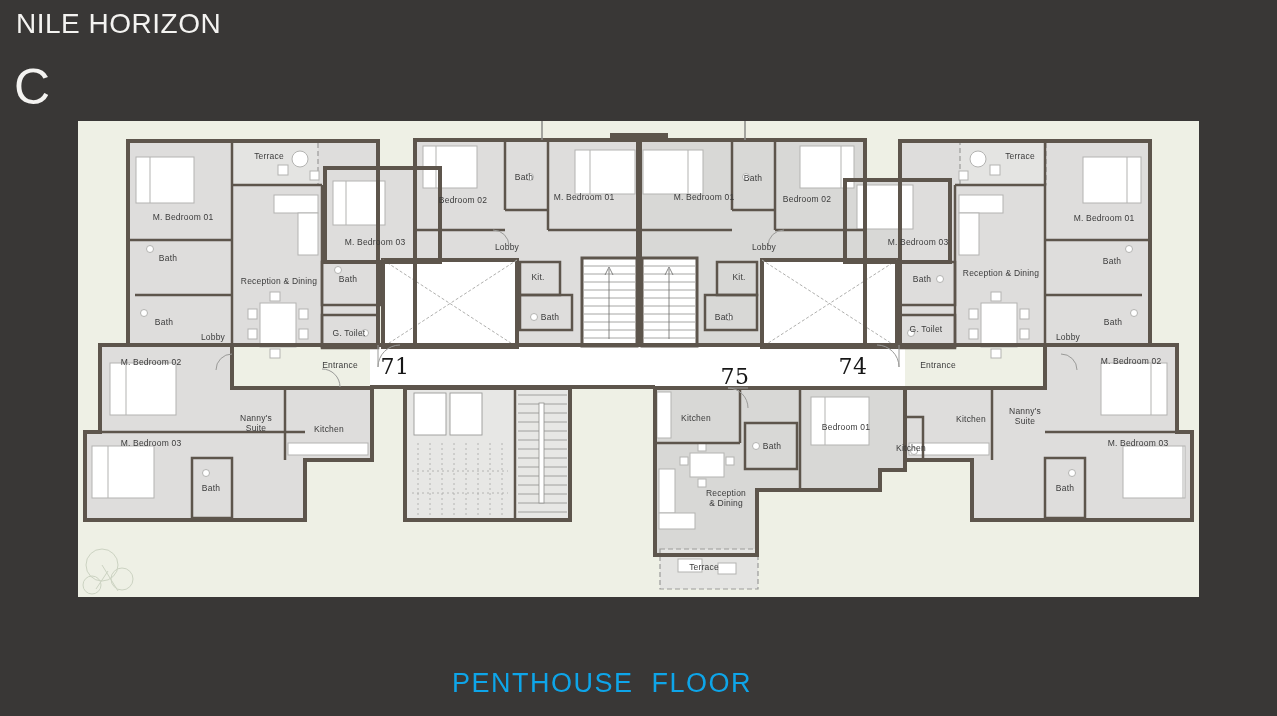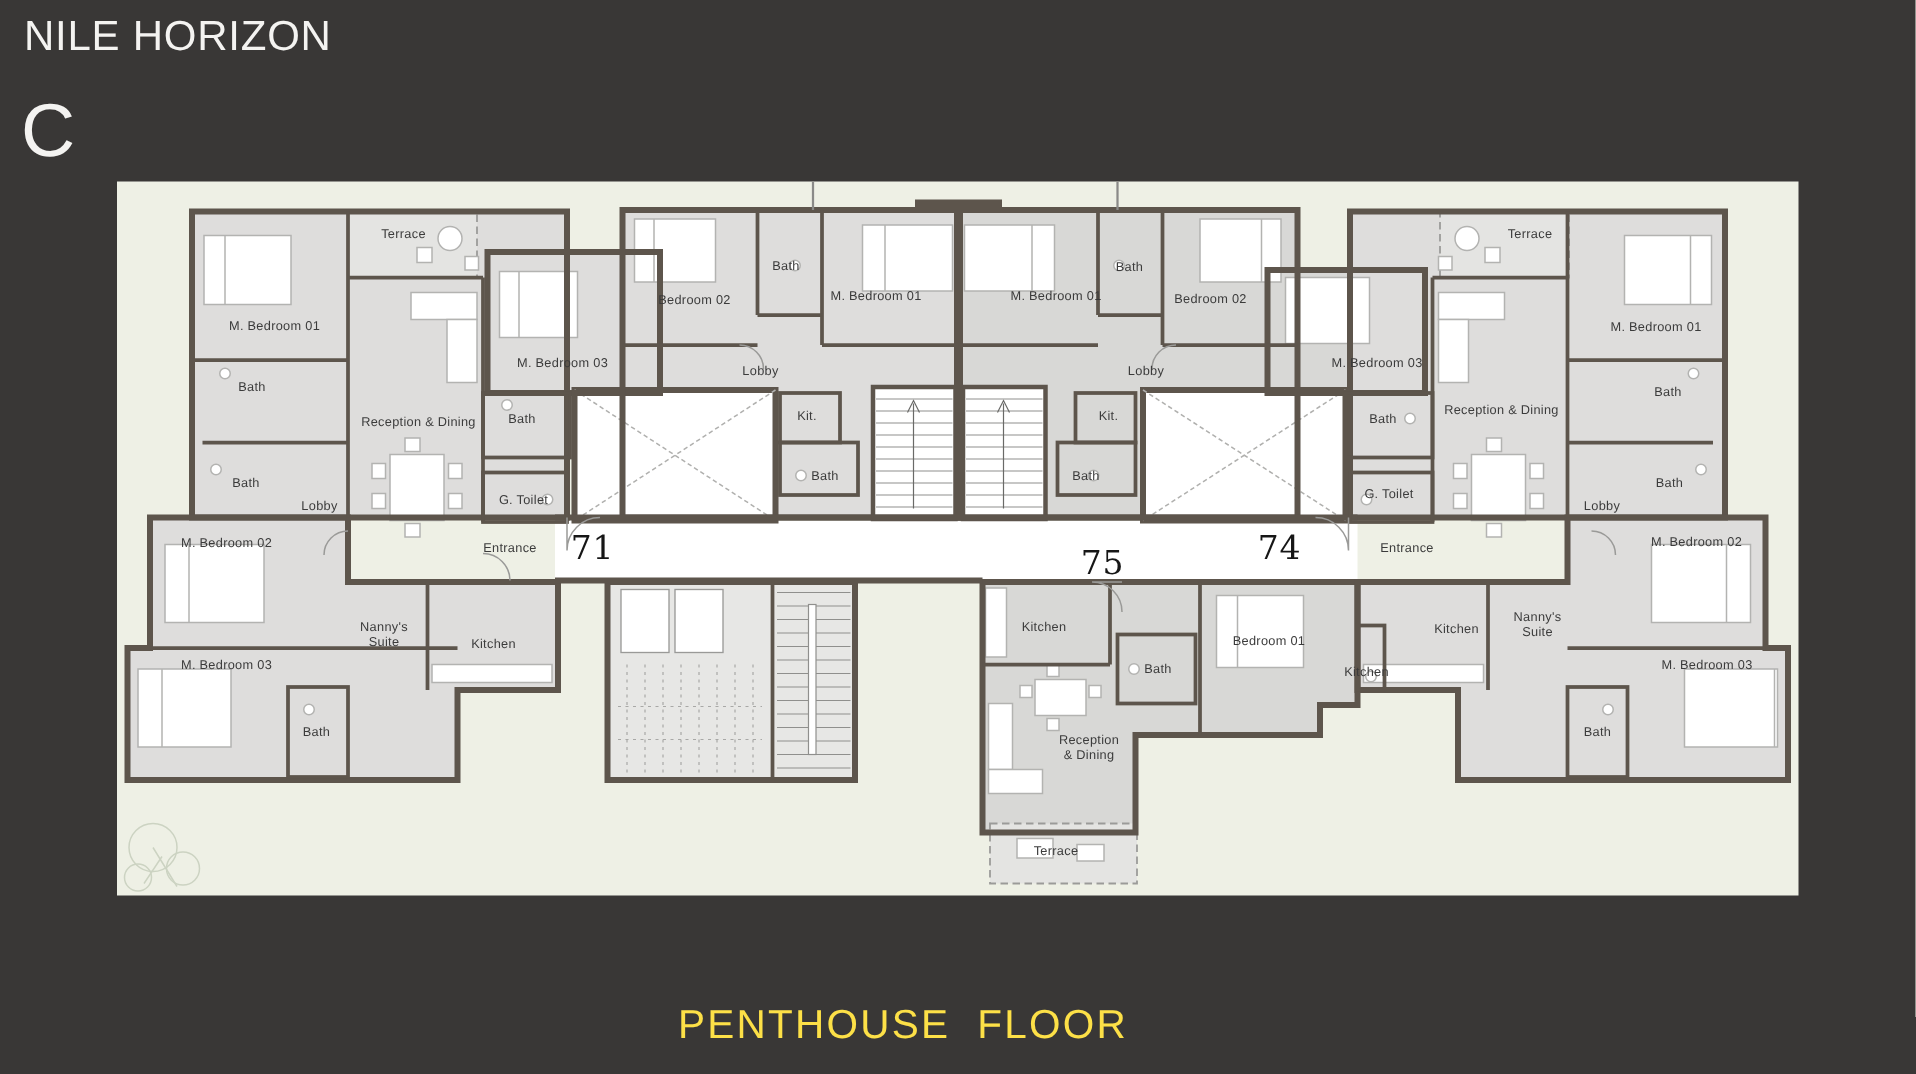--- a/index.html
+++ b/index.html
@@ -29,21 +29,21 @@
     font-size:8.5px;color:#3b3b3b;text-align:center;line-height:1.2;
     letter-spacing:.2px;white-space:nowrap;
   }
   .unit-number{
     position:absolute;transform:translate(-50%,-50%);
     font-family:"DejaVu Serif","Liberation Serif",serif;
     font-size:22px;color:#161616;letter-spacing:.5px;
   }
   .footer-label{
     position:absolute;left:602px;top:668px;transform:translateX(-50%);
-    color:#fde047;font-size:27px;letter-spacing:1.5px;white-space:pre;
+    color:#0ea5e9;font-size:27px;letter-spacing:1.5px;white-space:pre;
     font-family:"Liberation Sans",sans-serif;
   }
 </style>
 </head>
 <body>
 
 <div class="header">
   <div class="project-title">NILE HORIZON</div>
 </div>
 <div class="building-letter">C</div>

